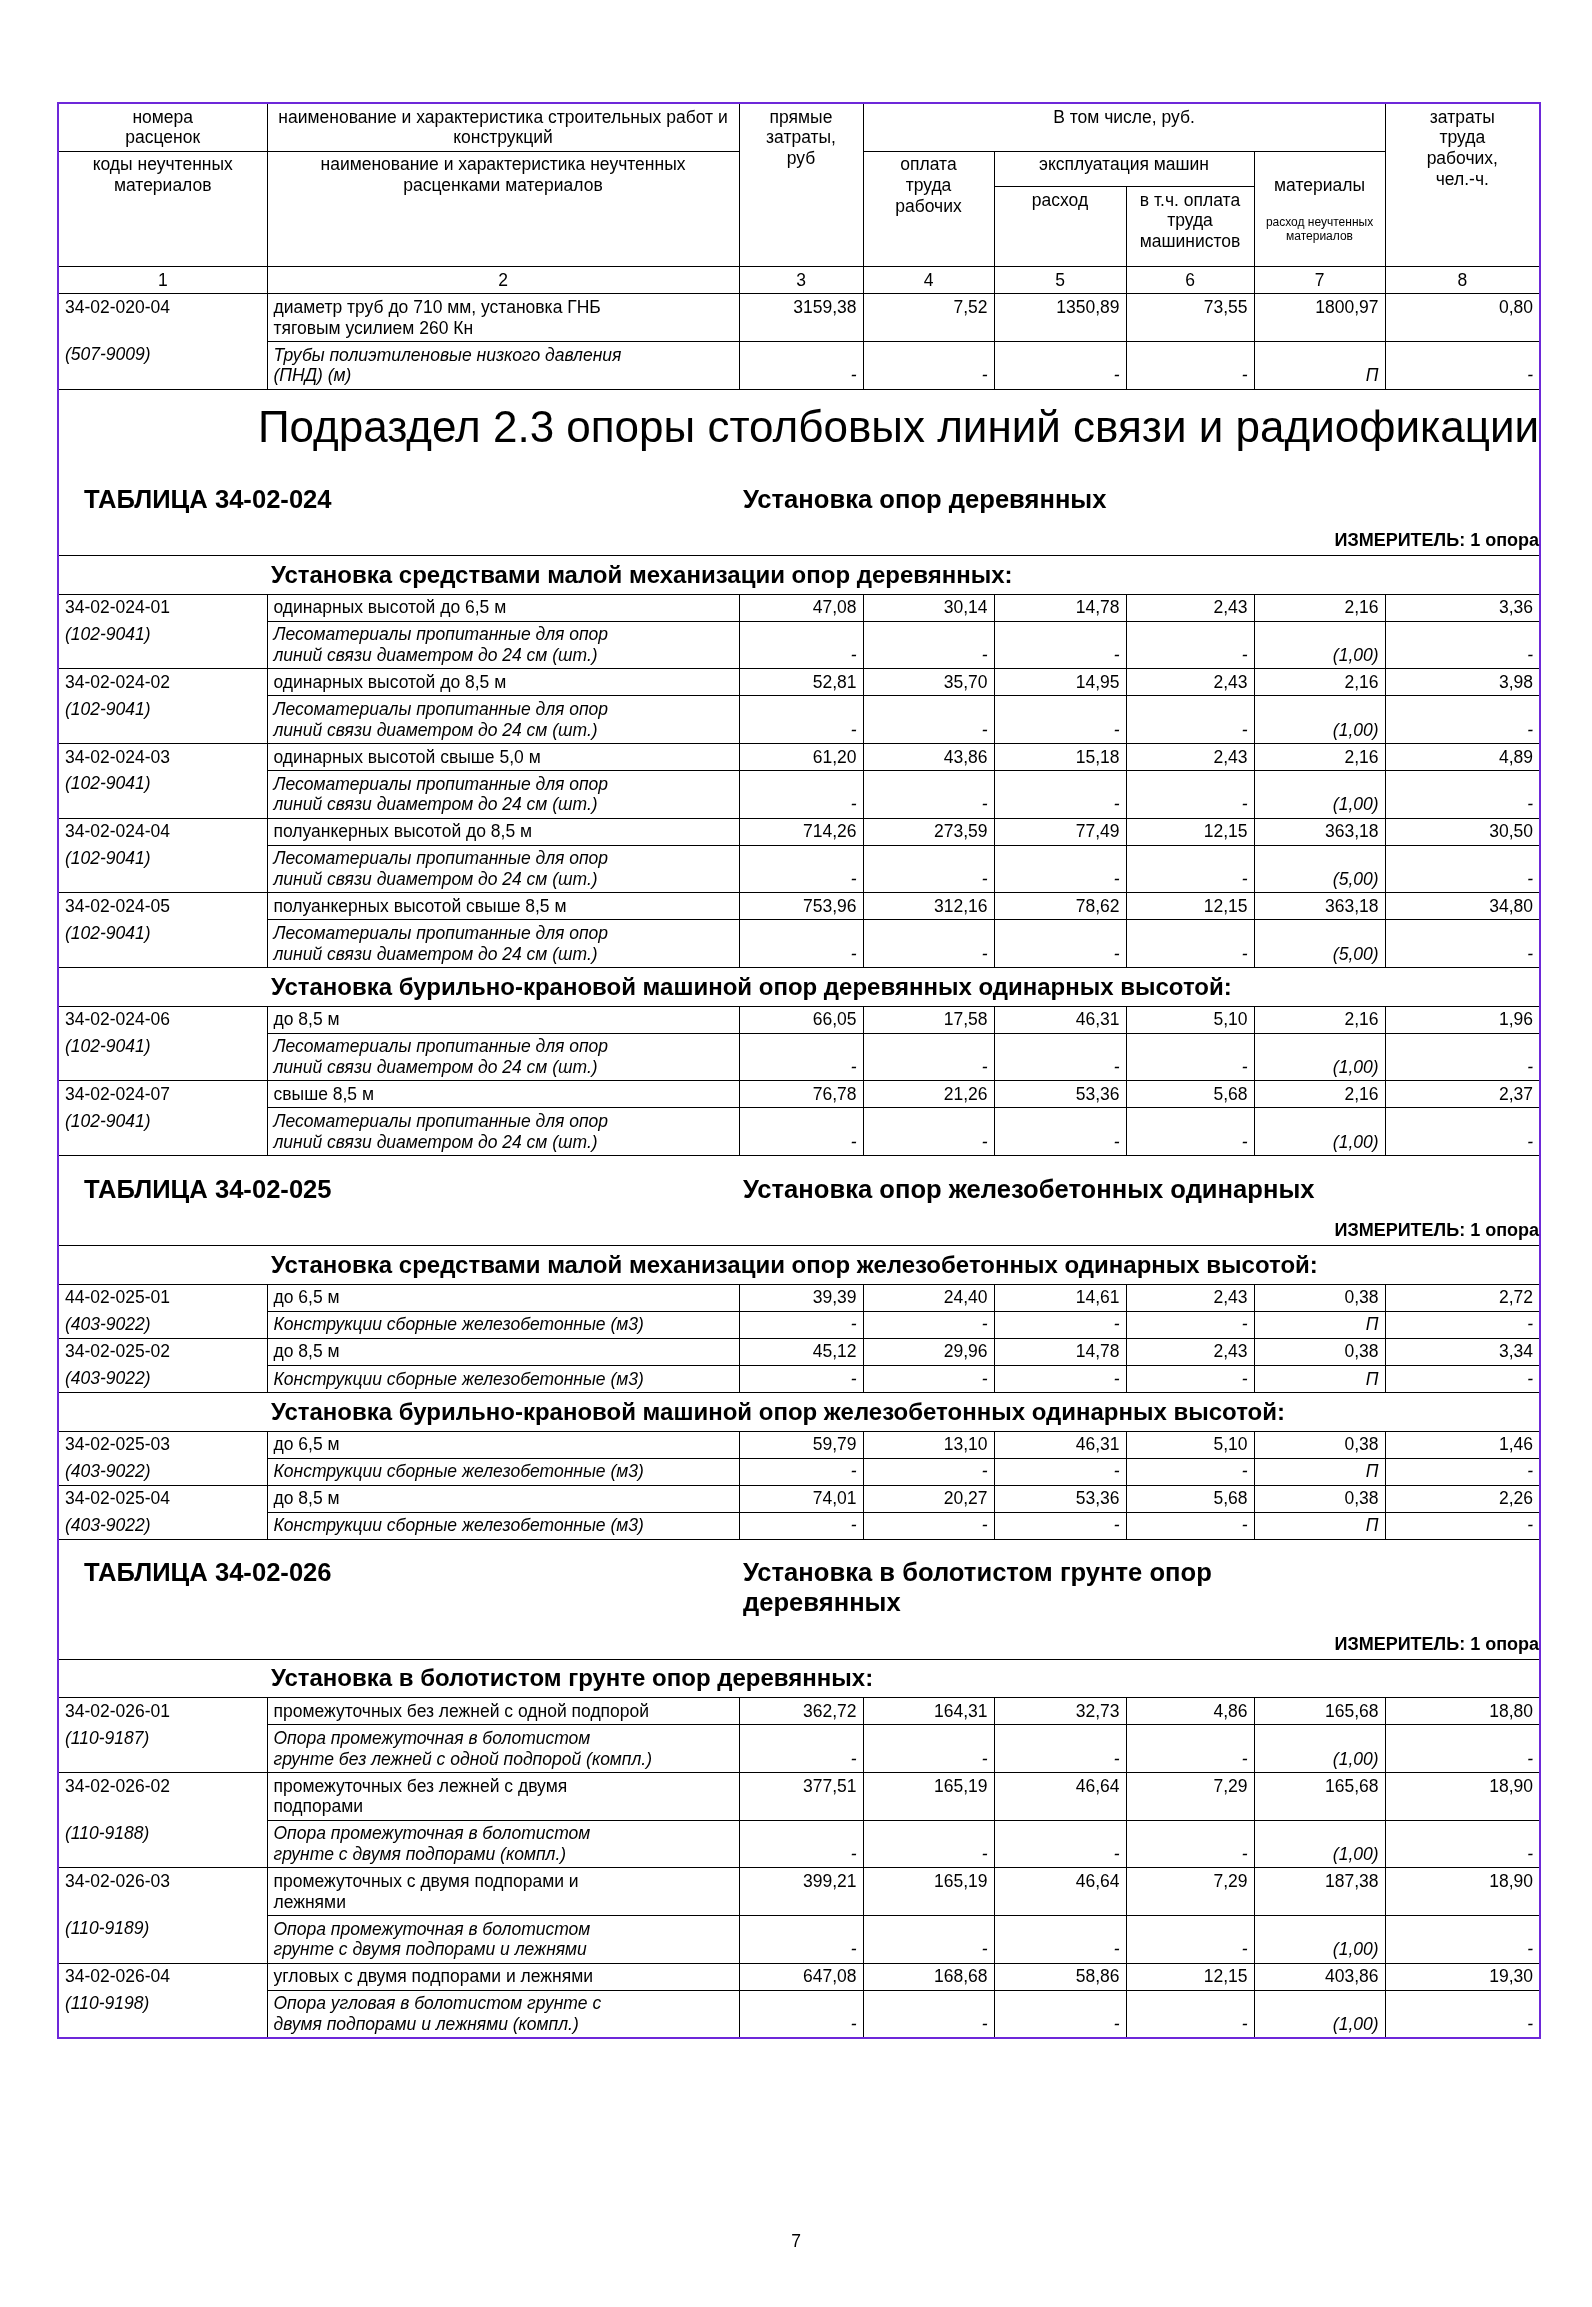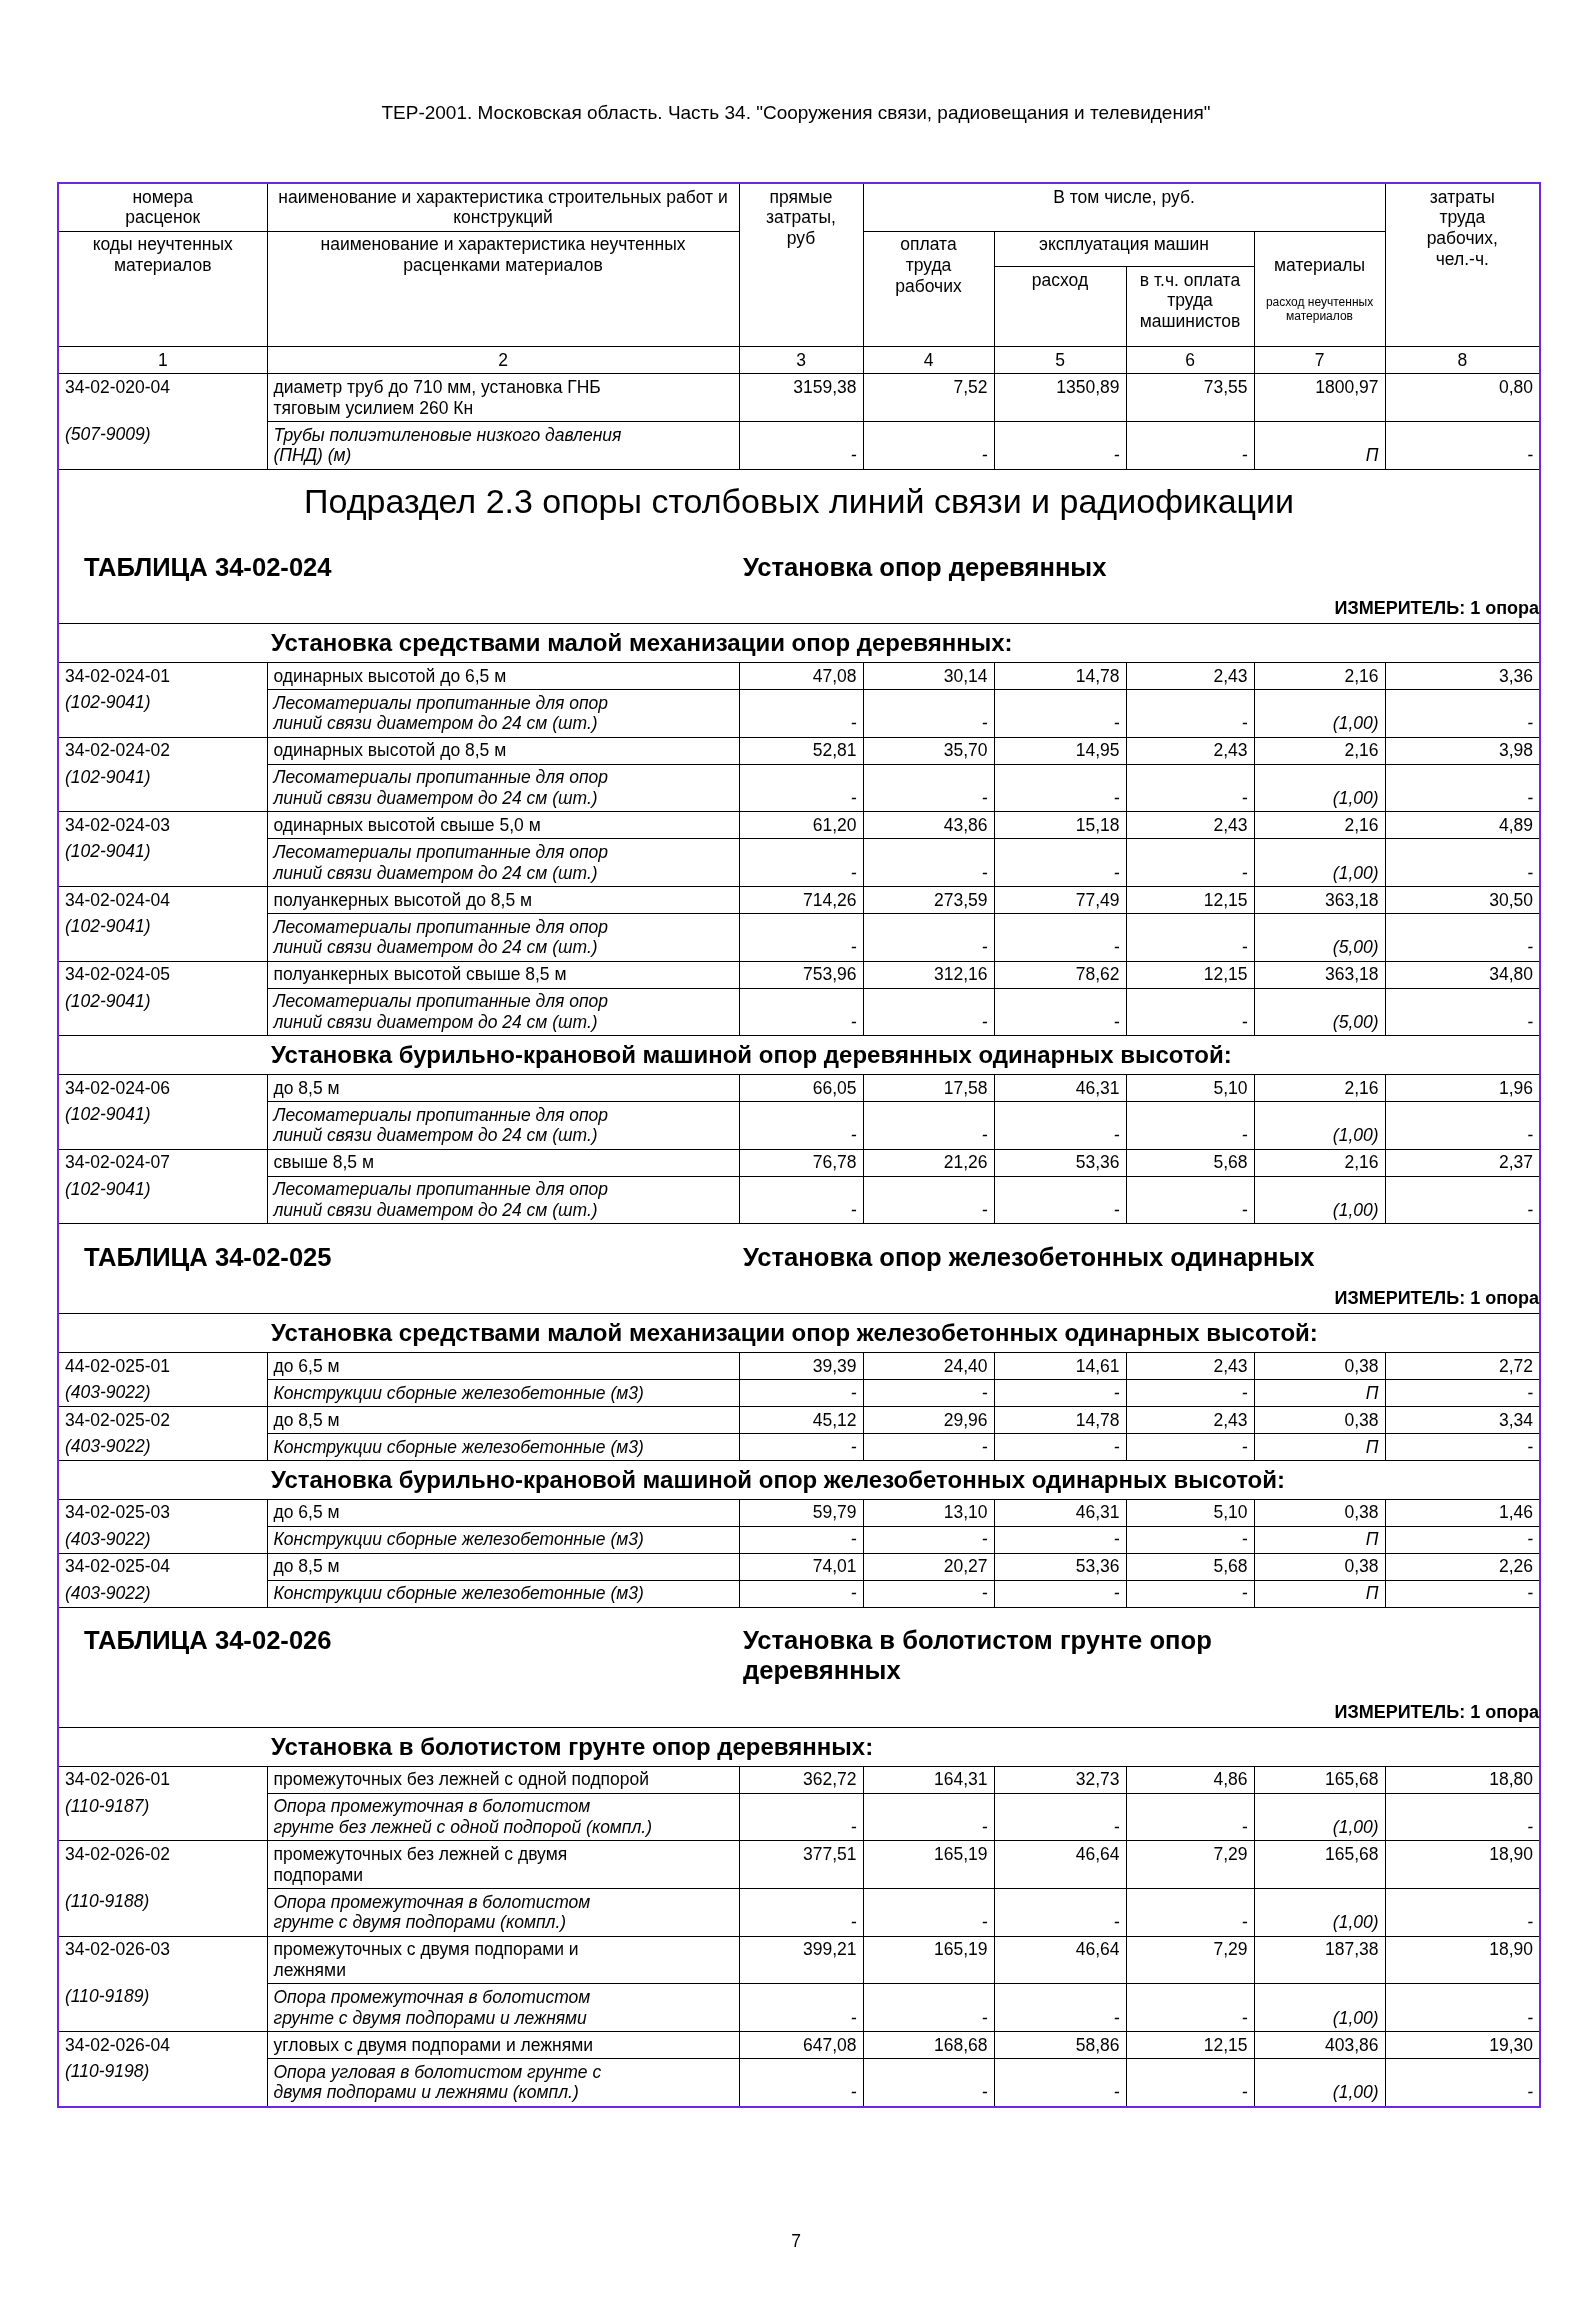--- a/index.html
+++ b/index.html
@@ -35,22 +35,22 @@
 
   td.c2 { white-space: pre-line; }
   td.val { text-align: right; }
 
   tr.r-entry td.c1 { border-bottom: 0; }
   tr.r-material td.c1 { border-top: 0; }
   tr.r-material td { font-style: italic; }
   tr.r-material td.val { vertical-align: bottom; }
 
   tr.r-subsection td {
-    border-bottom: 0; font-size: 34px; font-weight: 400;
-    text-align: center; padding: 10.8px 0 13.5px;
+    border-bottom: 0; font-size: 44px; font-weight: 400;
+    text-align: right; padding: 10.8px 0 13.5px;
   }
   tr.r-table_title td {
     border-top: 0; border-bottom: 0;
     font-weight: bold; font-size: 25.6px; padding: 17.5px 0 9.4px;
   }
   .lbl { display: inline-block; box-sizing: border-box; padding-left: 25px; width: 684px; vertical-align: top; }
   .tt  { display: inline-block; vertical-align: top; white-space: pre-line; }
   tr.r-meter td {
     border-top: 0; font-weight: bold; font-size: 18px;
     text-align: right; padding: 6.7px 0 4px 212px;
@@ -59,21 +59,20 @@
     font-weight: bold; font-size: 24px;
     text-align: left; padding: 4.7px 0 4.7px 212px;
   }
 
   .page-number { position: absolute; left: 0; right: 0; bottom: 55px; text-align: center; font-size: 17.5px; }
 </style>
 </head>
 <body>
 
 <div class="page">
-  <div class="doc-header">ТЕР-2001. Московская область. Часть 34. "Сооружения связи, радиовещания и телевидения"</div>
 
   <table class="rates">
     <colgroup>
       <col style="width:209px">
         <col style="width:472px">
         <col style="width:124px">
         <col style="width:131px">
       <col style="width:132px">
         <col style="width:128px">
         <col style="width:131px">

